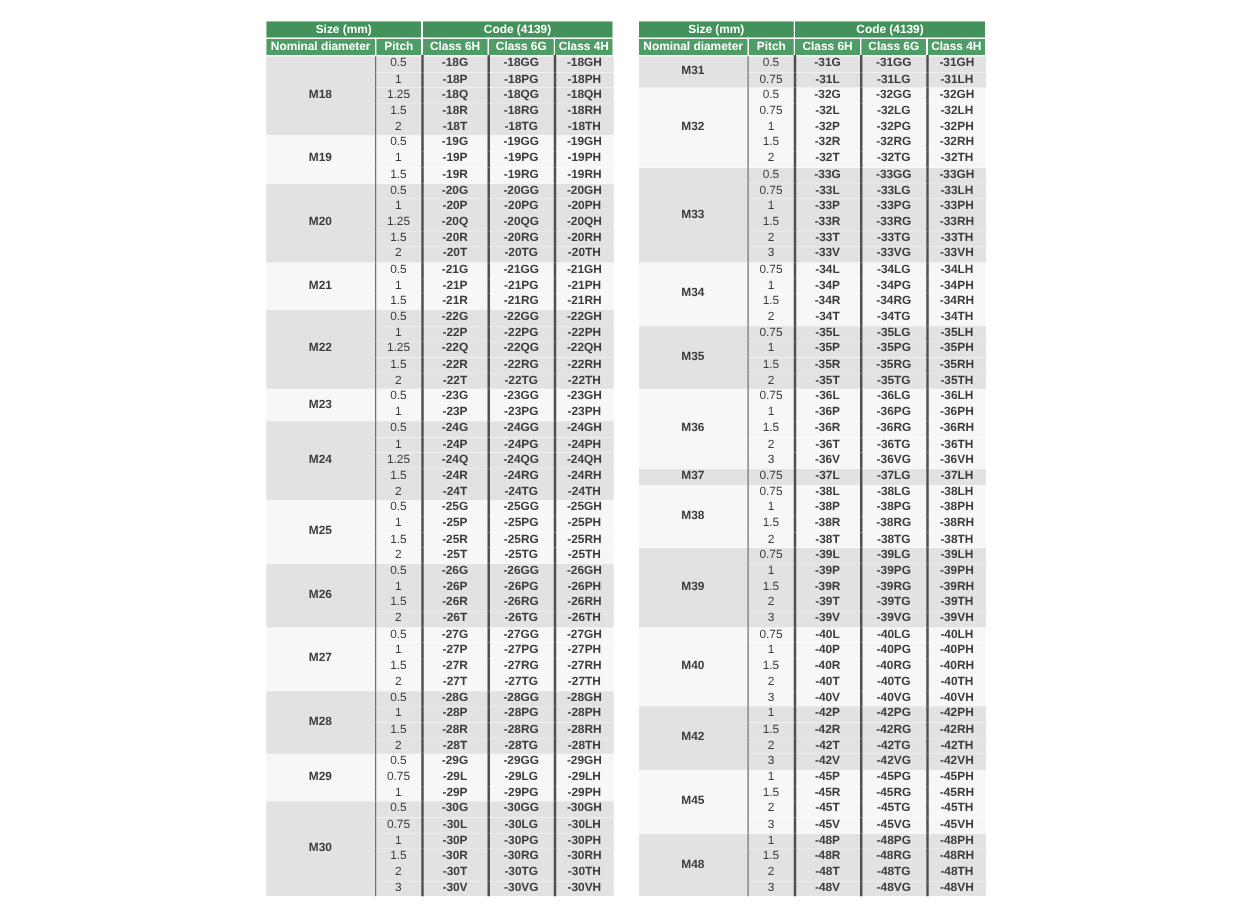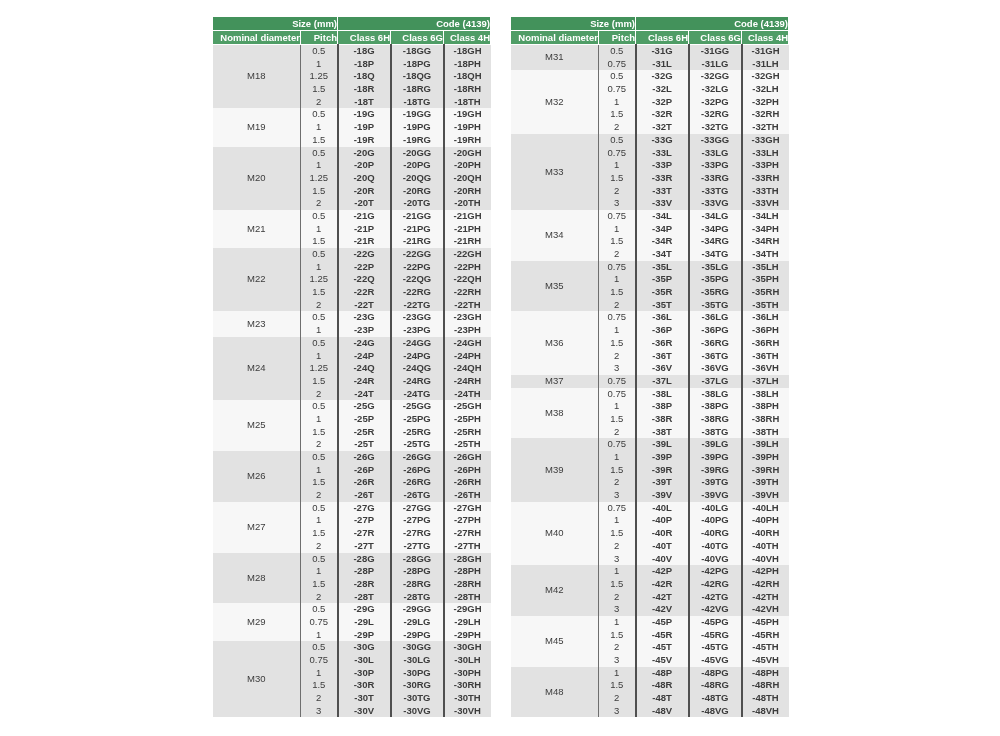--- a/index.html
+++ b/index.html
@@ -28,21 +28,21 @@
   table.code-table col.col-6h { width: 53px; }
   table.code-table col.col-6g { width: 53px; }
   table.code-table col.col-4h { width: 47px; }
 
   th {
     padding: 0;
     height: 13px;
     font-size: 9.5px;
     font-weight: bold;
     color: var(--header-text, #ffffff);
-    text-align: right;
+    text-align: center;
     border: 1px solid #ffffff;
     line-height: 13px;
     white-space: nowrap;
     overflow: hidden;
   }
   tr.group-header-row th { background: var(--header-green-top, #43925b); }
   tr.col-header-row th { background: var(--header-green-sub, #4f9d66); }
 
   td {
     padding: 0;
@@ -50,21 +50,21 @@
     font-size: 9.5px;
     line-height: 12.69px;
     text-align: center;
     color: var(--body-text, #3c3c3c);
     white-space: nowrap;
     overflow: hidden;
   }
   tr.stripe-gray { background: var(--stripe-gray, #e2e2e2); }
   tr.stripe-light { background: var(--stripe-light, #f7f7f7); }
 
-  td.diam { font-weight: normal; }
+  td.diam { font-weight: bold; }
   td.pitch {
     border-left: 1px solid #6e6e6e;
     border-right: 2px solid var(--grid-line, #4f4f4f);
   }
   td.c6h, td.c6g {
     font-weight: bold;
     border-right: 2px solid var(--grid-line, #4f4f4f);
   }
   td.c4h { font-weight: bold; }
 </style>

